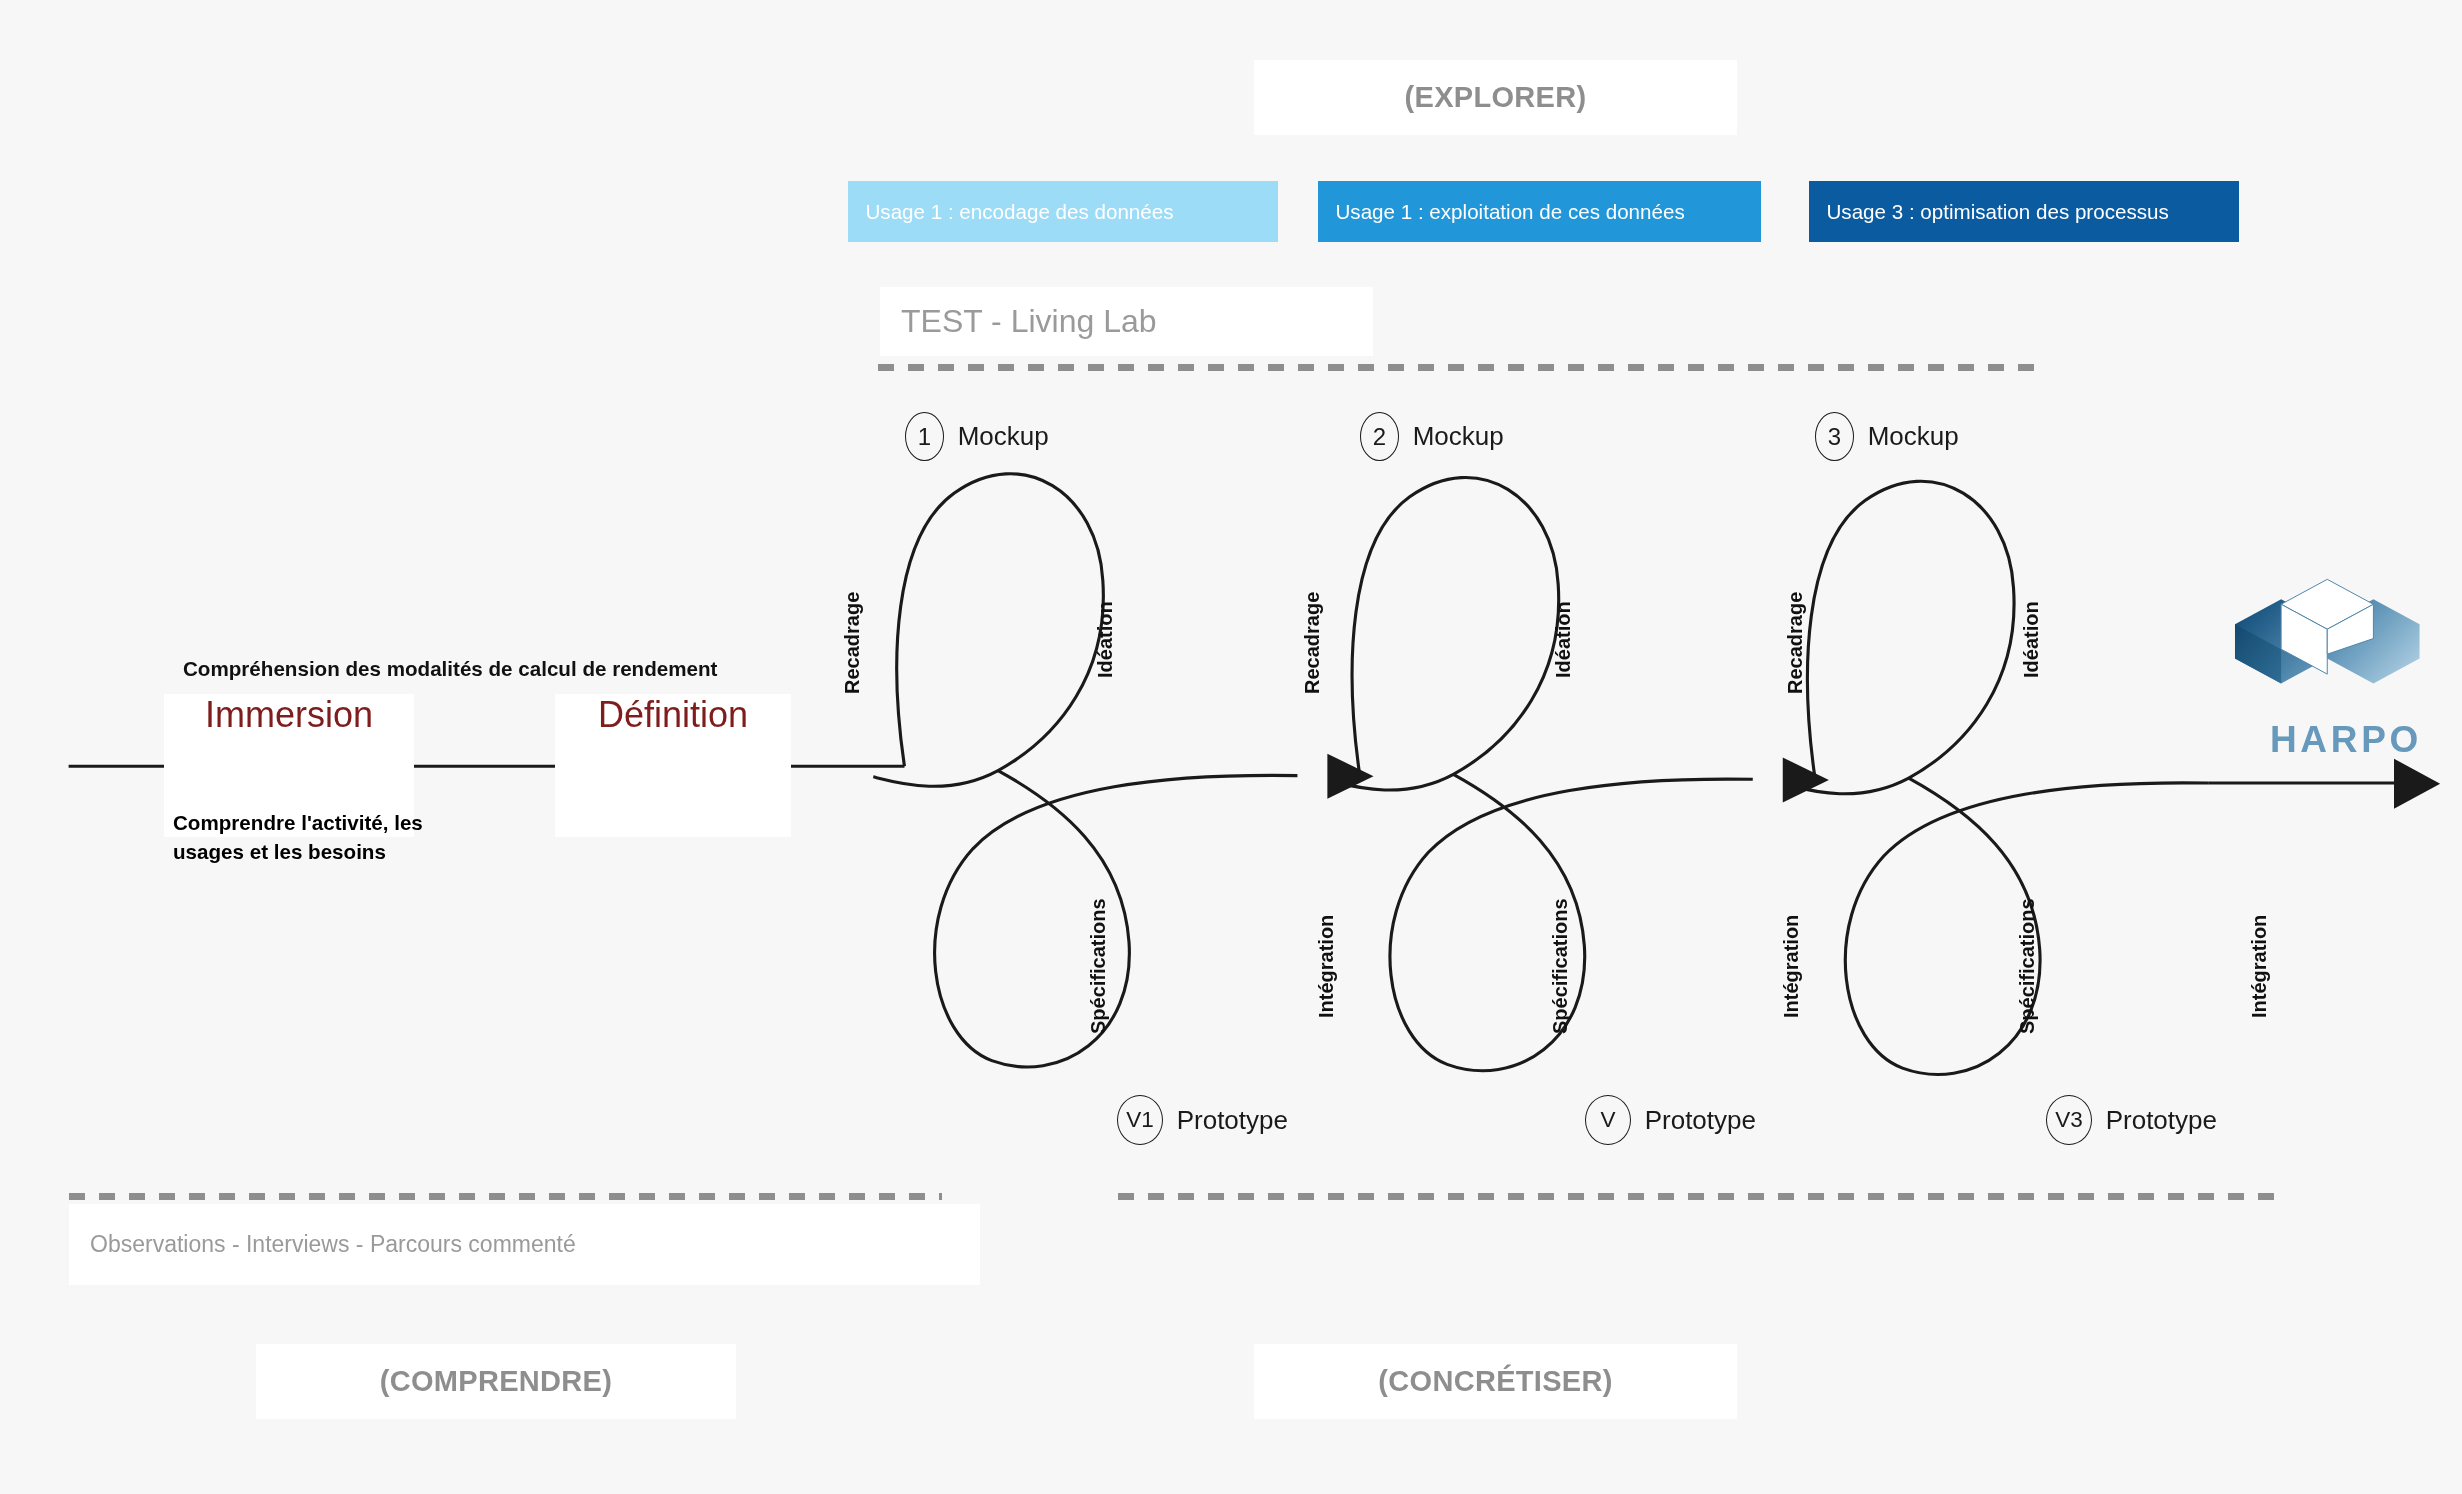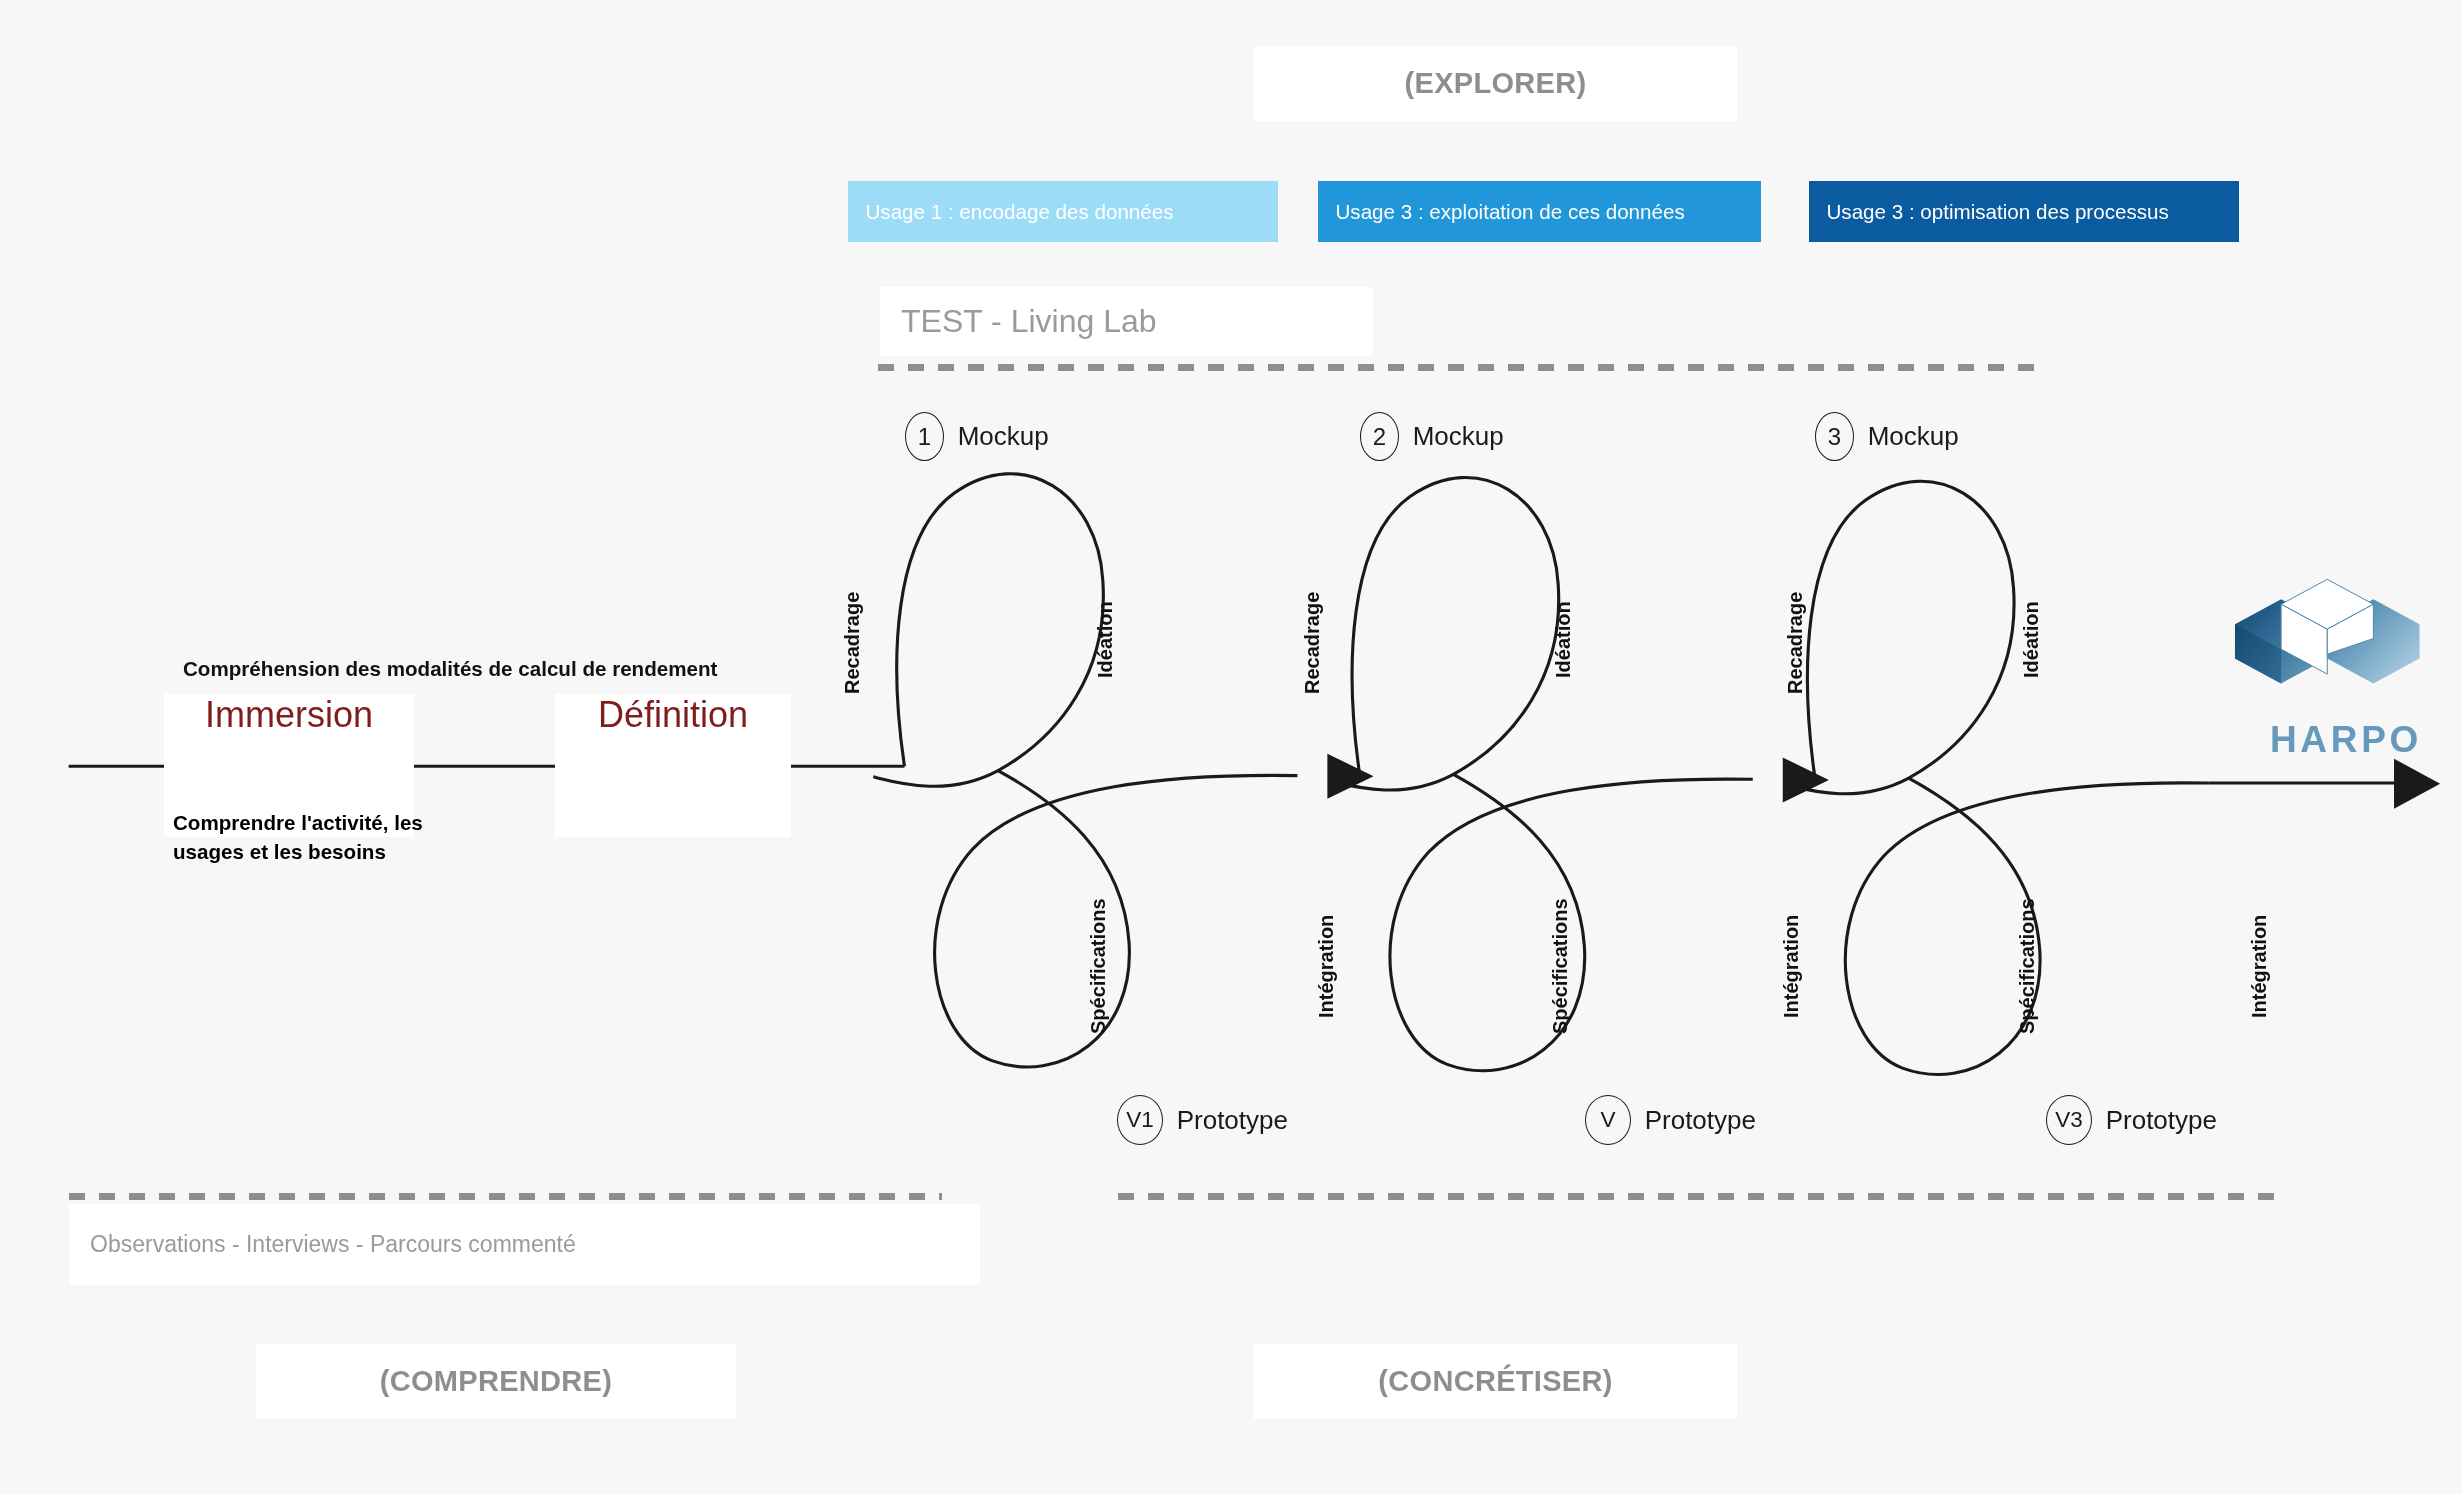--- a/index.html
+++ b/index.html
@@ -120,29 +120,29 @@
     letter-spacing: 3.7px;
   }
 
   svg { display: block; }
 </style>
 </head>
 <body>
 
 <div id="stage">
 
-  <div class="abs plate phase-title" style="left:1254px; top:46px; width:483px; height:75px; font-size:29px;">
+  <div class="abs plate phase-title" style="left:1254px; top:60px; width:483px; height:75px; font-size:29px;">
     <span>(EXPLORER)</span>
   </div>
 
   <div class="abs usage-chip" style="left:848px; top:181px; width:430px; height:61px; background:#9ddcf7; font-size:20.6px;">
     <span>Usage 1 : encodage des données</span>
   </div>
   <div class="abs usage-chip" style="left:1318px; top:181px; width:443px; height:61px; background:#2196d8; font-size:20.6px;">
-    <span>Usage 3 : exploitation de ces données</span>
+    <span>Usage 1 : exploitation de ces données</span>
   </div>
   <div class="abs usage-chip" style="left:1809px; top:181px; width:430px; height:61px; background:#0b5ba0; font-size:20.6px;">
     <span>Usage 3 : optimisation des processus</span>
   </div>
 
   <div class="abs plate soft-label" style="left:880px; top:287px; width:493px; height:69px; font-size:32px;">
     <span>TEST - Living Lab</span>
   </div>
   <div class="abs dashed" style="left:878px; top:364px; width:1167px;"></div>
 

